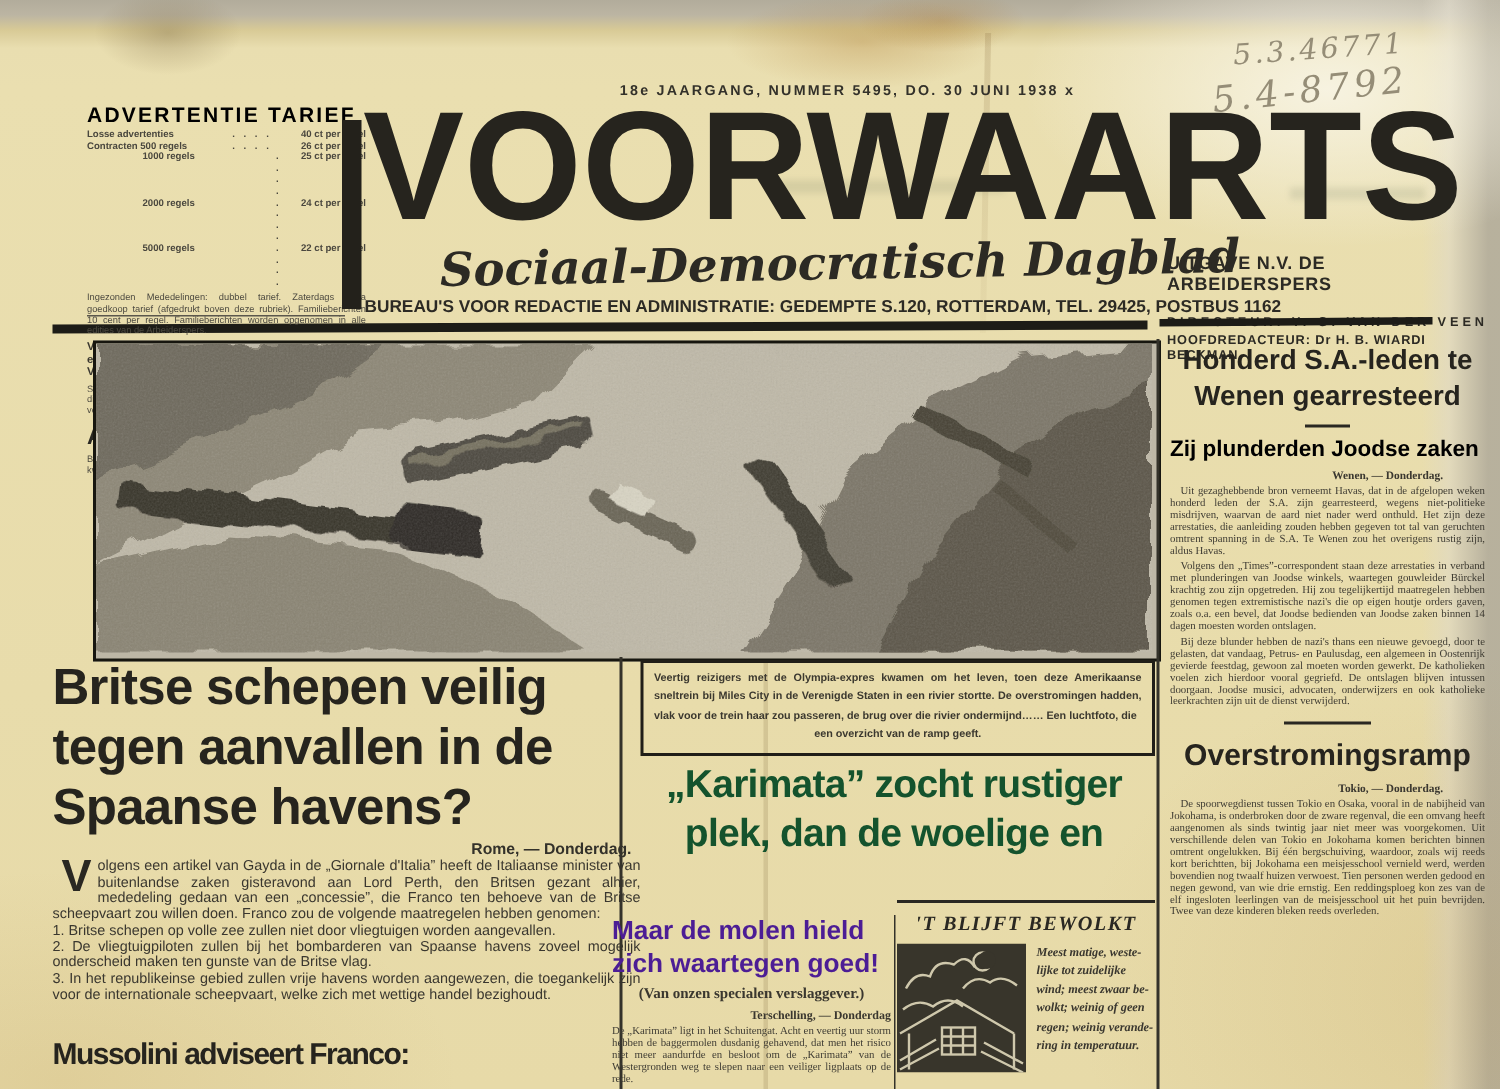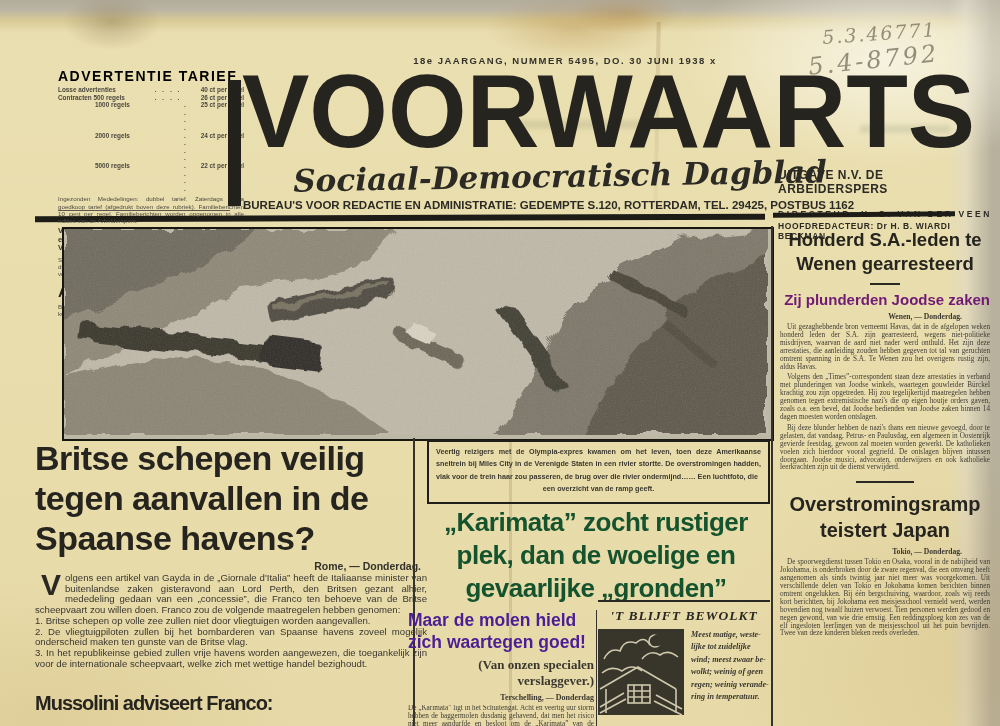--- a/index.html
+++ b/index.html
@@ -69,39 +69,39 @@
   .dropcap{float:left;font-size:30px;line-height:24px;font-weight:bold;margin:0 4px 0 6px;color:#2a2822;}
   .hl-mussolini{position:absolute;left:35px;top:692px;width:400px;font-size:20px;font-weight:900;
     letter-spacing:-1px;color:#26241e;white-space:nowrap;}
 
   
   .v-rule{position:absolute;background:#34322a;}
   .art-mid{position:absolute;left:420px;top:506px;width:352px;}
   .hl-mid{font-size:26px;line-height:33px;font-weight:900;text-align:center;color:#14532d;letter-spacing:-0.5px;}
   .kar-left{position:absolute;left:408px;top:610px;width:186px;}
   .kar-sub{font-size:17.5px;line-height:21.5px;font-weight:bold;color:#4c1d95;}
-  .kar-byline{font-family:"Liberation Serif",serif;font-size:13px;font-weight:bold;text-align:right;margin-top:4px;color:#3a372f;}
+  .kar-byline{font-family:"Liberation Serif",serif;font-size:10px;font-weight:bold;text-align:center;margin-top:4px;color:#3a372f;}
   .kar-dateline{font-family:"Liberation Serif",serif;font-size:8px;font-weight:bold;text-align:right;margin-top:4px;color:#3a372f;}
   .body-serif{font-family:"Liberation Serif",serif;font-size:7.2px;line-height:7.9px;text-align:justify;color:#3f3c33;}
   .kar-body{margin-top:3px;height:54px;overflow:hidden;}
   .weather{position:absolute;left:598px;top:600px;width:172px;}
   .weather .toprule{height:1.5px;background:#2a2822;margin-bottom:6px;}
   .weather h3{margin:0;text-align:center;font-family:"Liberation Serif",serif;font-style:italic;
     font-weight:bold;font-size:13.5px;letter-spacing:1px;color:#2a2822;}
   .weather .row{display:flex;margin-top:5px;}
   .woodcut{width:86px;height:86px;flex:none;}
   .weather .wtext{flex:1;padding-left:7px;font-family:"Liberation Serif",serif;font-style:italic;
     font-weight:bold;font-size:8.2px;line-height:12.6px;color:#3a372f;text-align:left;}
 
   
   .col-right{position:absolute;left:780px;top:228px;width:210px;}
   .hl-right{font-size:18.5px;line-height:24px;font-weight:bold;text-align:center;color:#26241e;}
   .divider{width:30px;height:2px;background:#2a2822;margin:7px auto 6px auto;}
   .divider.wide{width:58px;margin:9px auto 8px auto;}
-  .subhead-right{font-size:15px;font-weight:bold;text-align:right;color:#701a75;margin-top:2px;}
+  .subhead-right{font-size:15px;font-weight:bold;text-align:left;color:#000000;margin-top:2px;}
   .date-right{font-family:"Liberation Serif",serif;font-size:7.6px;font-weight:bold;text-align:right;
     padding-right:28px;color:#3a372f;margin-top:4px;}
   .col-right p{margin:3px 0 0 0;text-indent:7px;}
   .hl-right2{font-size:20px;line-height:26px;font-weight:bold;text-align:center;color:#26241e;}
 </style>
 </head>
 <body>
 
 <div class="page">
   <div class="paper"></div>
@@ -226,21 +226,20 @@
   </div>
   <div class="hl-mussolini">Mussolini adviseert Franco:</div>
 
   <div class="v-rule" style="left:413px;top:438px;width:1.5px;height:288px;"></div>
   <div class="v-rule" style="left:596px;top:610px;width:1px;height:116px;"></div>
   <div class="v-rule" style="left:771px;top:226px;width:1.5px;height:500px;"></div>
 
   <div class="art-mid">
     <div class="hl-mid">„Karimata” zocht rustiger</div>
     <div class="hl-mid">plek, dan de woelige en</div>
-    <div class="hl-mid">gevaarlijke „gronden”</div>
   </div>
   <div class="kar-left">
     <div class="kar-sub">Maar de molen hield</div>
     <div class="kar-sub">zich waartegen goed!</div>
     <div class="kar-byline">(Van onzen specialen verslaggever.)</div>
     <div class="kar-dateline">Terschelling, — Donderdag</div>
     <div class="body-serif kar-body">De „Karimata” ligt in het Schuitengat. Acht en veertig uur storm hebben de baggermolen dusdanig gehavend, dat men het risico niet meer aandurfde en besloot om de „Karimata” van de Westergronden weg te slepen naar een veiliger ligplaats op de rede.</div>
   </div>
 
   <div class="weather">
@@ -270,17 +269,16 @@
     <div class="hl-right">Honderd S.A.-leden te</div>
     <div class="hl-right">Wenen gearresteerd</div>
     <div class="divider"></div>
     <div class="subhead-right">Zij plunderden Joodse zaken</div>
     <div class="date-right">Wenen, — Donderdag.</div>
     <p class="body-serif">Uit gezaghebbende bron verneemt Havas, dat in de afgelopen weken honderd leden der S.A. zijn gearresteerd, wegens niet-politieke misdrijven, waarvan de aard niet nader werd onthuld. Het zijn deze arrestaties, die aanleiding zouden hebben gegeven tot tal van geruchten omtrent spanning in de S.A. Te Wenen zou het overigens rustig zijn, aldus Havas.</p>
     <p class="body-serif">Volgens den „Times”-correspondent staan deze arrestaties in verband met plunderingen van Joodse winkels, waartegen gouwleider Bürckel krachtig zou zijn opgetreden. Hij zou tegelijkertijd maatregelen hebben genomen tegen extremistische nazi's die op eigen houtje orders gaven, zoals o.a. een bevel, dat Joodse bedienden van Joodse zaken binnen 14 dagen moesten worden ontslagen.</p>
     <p class="body-serif">Bij deze blunder hebben de nazi's thans een nieuwe gevoegd, door te gelasten, dat vandaag, Petrus- en Paulusdag, een algemeen in Oostenrijk gevierde feestdag, gewoon zal moeten worden gewerkt. De katholieken voelen zich hierdoor vooral gegriefd. De ontslagen blijven intussen doorgaan. Joodse musici, advocaten, onderwijzers en ook katholieke leerkrachten zijn uit de dienst verwijderd.</p>
     <div class="divider wide"></div>
     <div class="hl-right2">Overstromingsramp</div>
-    <div class="hl-right2">teistert Japan</div>
     <div class="date-right">Tokio, — Donderdag.</div>
     <p class="body-serif">De spoorwegdienst tussen Tokio en Osaka, vooral in de nabijheid van Jokohama, is onderbroken door de zware regenval, die een omvang heeft aangenomen als sinds twintig jaar niet meer was voorgekomen. Uit verschillende delen van Tokio en Jokohama komen berichten binnen omtrent ongelukken. Bij één bergschuiving, waardoor, zoals wij reeds kort berichtten, bij Jokohama een meisjesschool vernield werd, werden bovendien nog twaalf huizen verwoest. Tien personen werden gedood en negen gewond, van wie drie ernstig. Een reddingsploeg kon zes van de elf ingesloten leerlingen van de meisjesschool uit het puin bevrijden. Twee van deze kinderen bleken reeds overleden.</p>
   </div>
 </div>
 
 </body></html>

